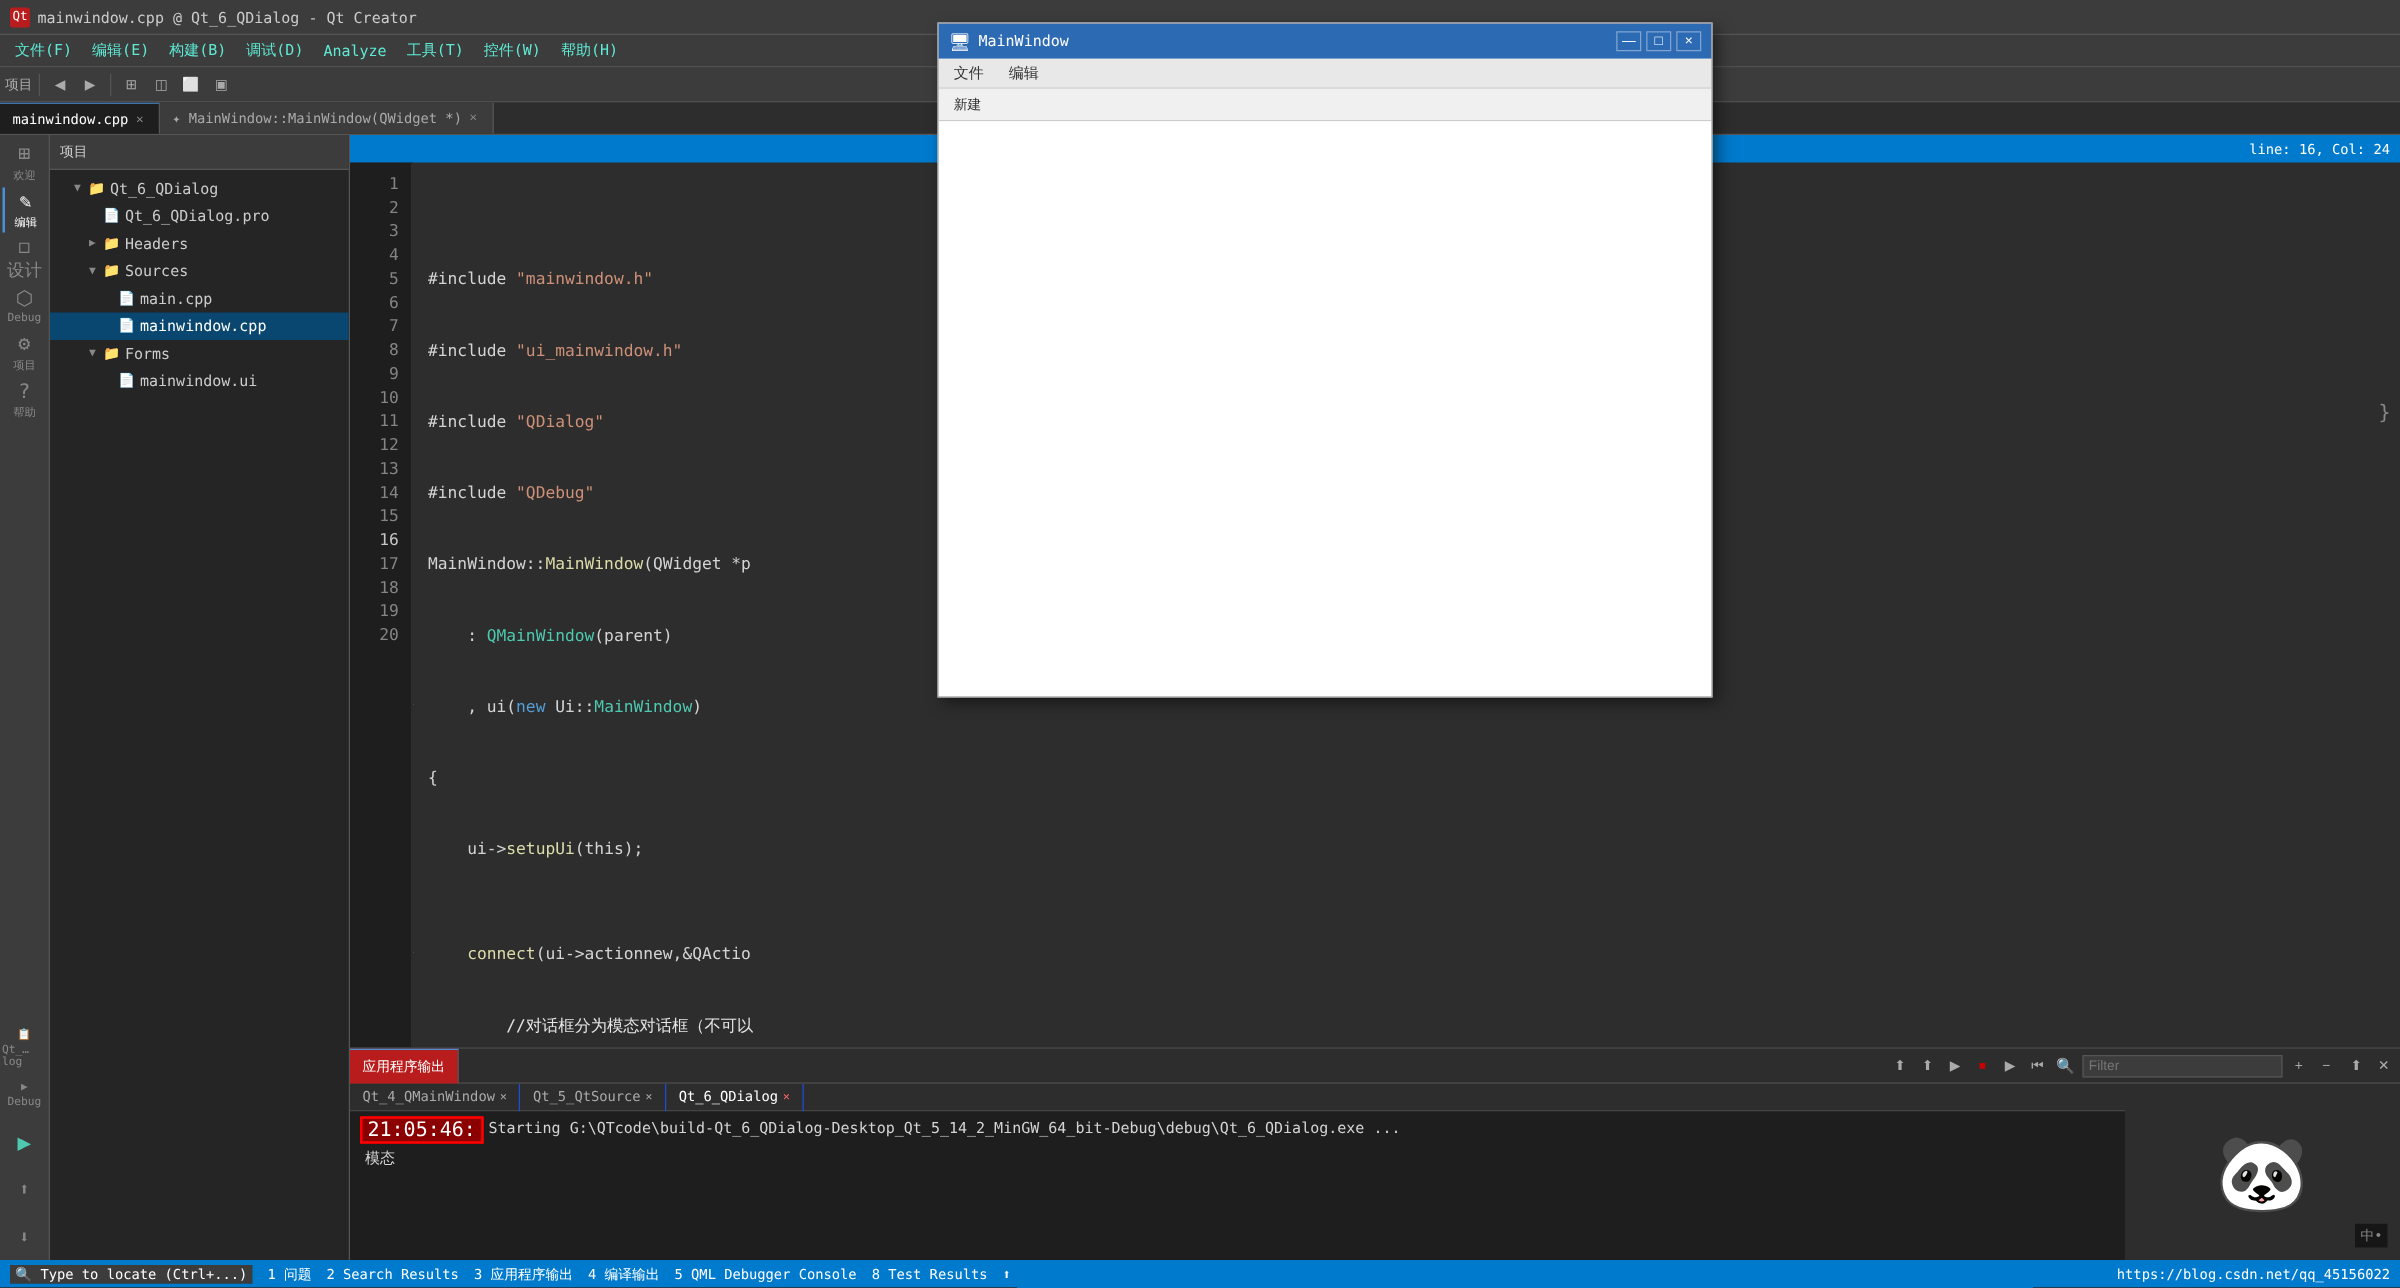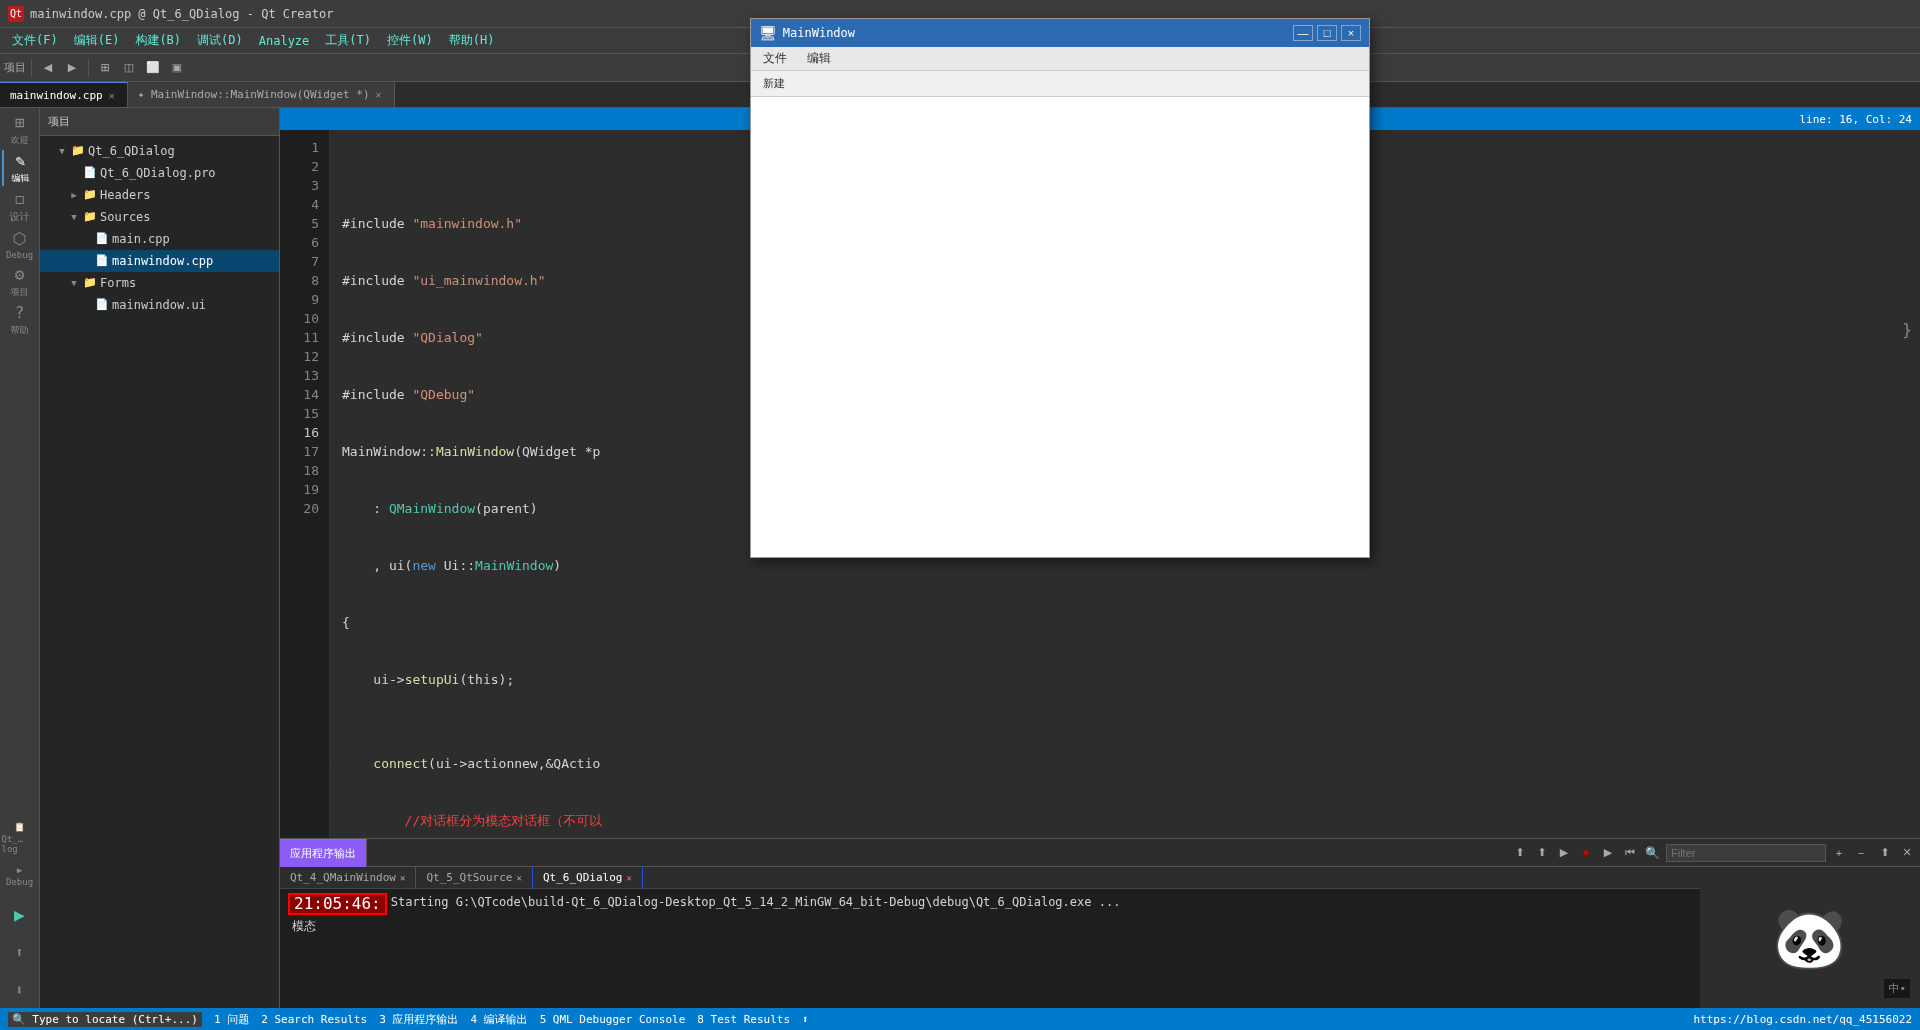--- a/index.html
+++ b/index.html
@@ -157,21 +157,21 @@
       overflow: auto;
       font-size: 13px;
       line-height: 19px;
       white-space: pre;
       color: #d4d4d4;
     }
     .code-line { height: 19px; display: flex; align-items: center; } 
     .kw2 { color: #569cd6; } 
     .fn { color: #dcdcaa; } 
     .str { color: #ce9178; } 
-    .comment { color: #ef4444; text-align: right; } 
+    .comment { color: #e5e5e5; text-align: right; } 
     .type { color: #4ec9b0; } 
     .op { color: #d4d4d4; }
 
     
     .bottom-panel {
       height: 170px;
       background: #1e1e1e;
       border-top: 1px solid #555;
       display: flex;
       flex-direction: column;
@@ -188,21 +188,21 @@
       height: 28px;
       padding: 0 10px;
       display: flex;
       align-items: center;
       gap: 4px;
       font-size: 11px;
       color: #aaa;
       cursor: pointer;
       border-right: 1px solid #555;
     }
-    .bottom-tab.active { color: #fff; background: #8b5cf6; border-top: 1px solid #4a90d9; }
+    .bottom-tab.active { color: #fff; background: #b91c1c; border-top: 1px solid #4a90d9; }
     .bt-btn { width: 18px; height: 18px; background: transparent; border: none; color: #aaa; cursor: pointer; font-size: 11px; display: flex; align-items: center; justify-content: center; }
     .filter-input {
       width: 160px;
       height: 18px;
       background: #3c3c3c;
       border: 1px solid #555;
       color: #ccc;
       padding: 0 4px;
       font-size: 11px;
     }
@@ -396,21 +396,21 @@
     <div class="sidebar-icon-btn">
       <span style="font-size:16px;">⊞</span>
       <span style="font-size:9px;">欢迎</span>
     </div>
     <div class="sidebar-icon-btn active" style="border-left: 2px solid #4a90d9;">
       <span style="font-size:16px;">✎</span>
       <span style="font-size:9px;">编辑</span>
     </div>
     <div class="sidebar-icon-btn">
       <span style="font-size:16px;">◻</span>
-      <span style="font-size:10px;">设计</span>
+      <span style="font-size:14px;">设计</span>
     </div>
     <div class="sidebar-icon-btn">
       <span style="font-size:16px;">⬡</span>
       <span style="font-size:9px;">Debug</span>
     </div>
     <div class="sidebar-icon-btn">
       <span style="font-size:16px;">⚙</span>
       <span style="font-size:9px;">项目</span>
     </div>
     <div class="sidebar-icon-btn">

